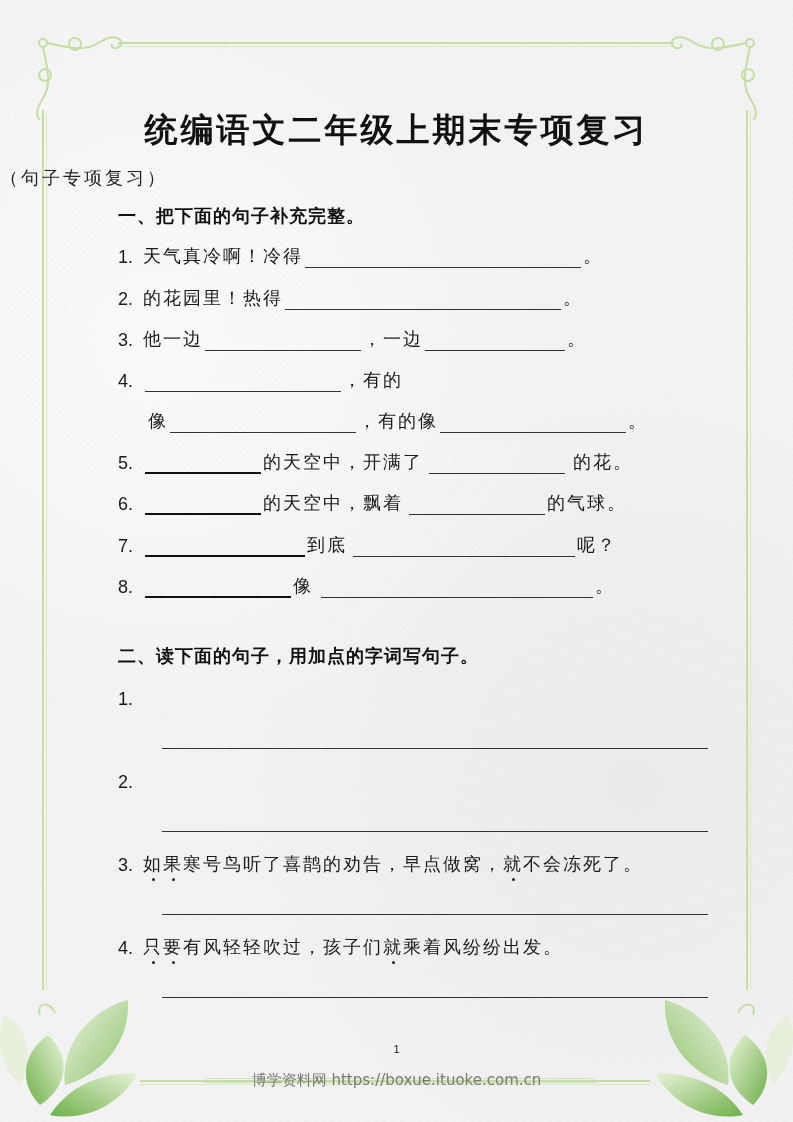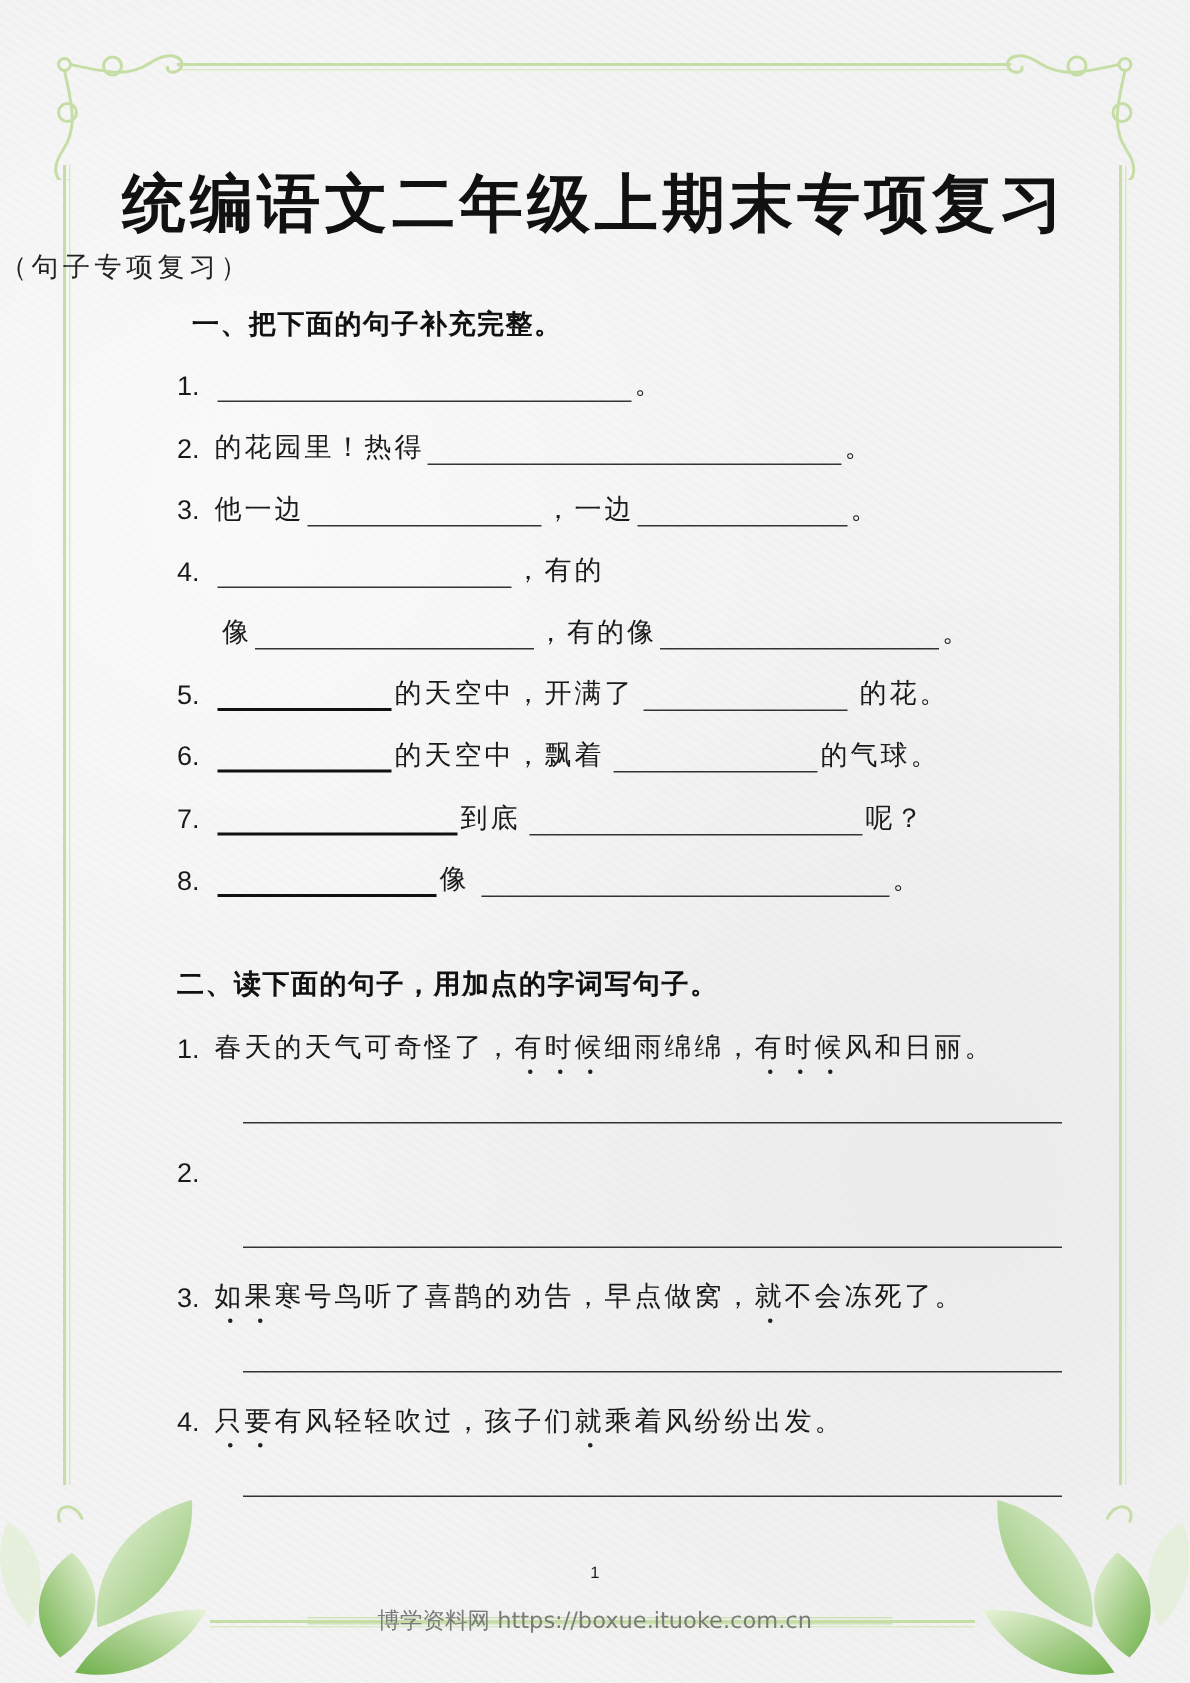--- a/index.html
+++ b/index.html
@@ -11,21 +11,21 @@
       radial-gradient(circle at 80% 70%, rgba(230,230,232,0.6) 0, rgba(230,230,232,0) 40%),
       repeating-linear-gradient(35deg, rgba(0,0,0,0.012) 0 2px, rgba(255,255,255,0.02) 2px 5px);
     font-family:"DejaVu Serif", serif;
     color:#1a1a1a;
   }
   .frame-line { position:absolute; background:#c6dea6; }
   .frame-line.inner { background:#dbeac6; }
   .abs { position:absolute; }
   .title {
     left:0; width:793px; top:108px; text-align:center;
-    font-size:42px; font-weight:bold; letter-spacing:3px;
+    font-size:33px; font-weight:bold; letter-spacing:3px;
     font-family:"DejaVu Serif", serif; color:#111;
   }
   .subtitle {
     left:0; width:793px; top:166px; text-align:left;
     font-size:18px; letter-spacing:3px; color:#222;
   }
   .section-heading {
     font-size:18px; font-weight:bold; letter-spacing:1px; color:#111;
     font-family:"DejaVu Sans", sans-serif;
   }
@@ -109,24 +109,25 @@
   <path d="M5 30 C 25 40, 35 70, 20 100 C 0 80, -5 50, 5 30 Z" fill="#e3efd6" opacity="0.8"></path>
   <path d="M48 50 C 70 70, 70 100, 40 120 C 20 100, 20 70, 48 50 Z" fill="url(#lg3)"></path>
   <path d="M128 15 C 130 60, 100 90, 65 100 C 60 60, 90 25, 128 15 Z" fill="url(#lg4)" opacity="0.85"></path>
   <path d="M138 88 C 120 120, 85 137, 50 130 C 70 100, 100 88, 138 88 Z" fill="url(#lg3)"></path>
   <path d="M40 30 C 35 18, 50 15, 55 28" fill="none" stroke="#c6dea6" stroke-width="2"></path>
 </svg>
 
 <div class="abs title">统编语文二年级上期末专项复习</div>
 <div class="abs subtitle">（句子专项复习）</div>
 
-<div class="abs section-heading" style="left:128px;top:204px;">一、把下面的句子补充完整。</div>
+<div class="abs section-heading" style="left:118px;top:204px;">一、把下面的句子补充完整。</div>
 
 <div class="row" style="top:238px;">
   <span class="num">1.</span>
+  <span>天气真冷啊！冷得</span>
   <span class="blank" style="width:276px;"></span>
   <span>。</span>
 </div>
 
 <div class="row" style="top:280px;">
   <span class="num">2.</span>
   <span>的花园里！热得</span>
   <span class="blank" style="width:276px;"></span>
   <span>。</span>
 </div>
@@ -182,21 +183,20 @@
   <span class="blank bold" style="width:146px;"></span>
   <span>像</span>
   <span class="blank" style="width:272px;margin-left:8px;"></span>
   <span>。</span>
 </div>
 
 <div class="abs section-heading" style="left:118px;top:644px;text-align:center;">二、读下面的句子，用加点的字词写句子。</div>
 
 <div class="row" style="top:680px;">
   <span class="num">1.</span>
-  <span>春天的天气可奇怪了，<span class="dot">有</span><span class="dot">时</span><span class="dot">候</span>细雨绵绵，<span class="dot">有</span><span class="dot">时</span><span class="dot">候</span>风和日丽。</span>
 </div>
 <div class="answer-line" style="top:748px;"></div>
 
 <div class="row" style="top:763px;">
   <span class="num">2.</span>
 </div>
 <div class="answer-line" style="top:831px;"></div>
 
 <div class="row" style="top:846px;">
   <span class="num">3.</span>

